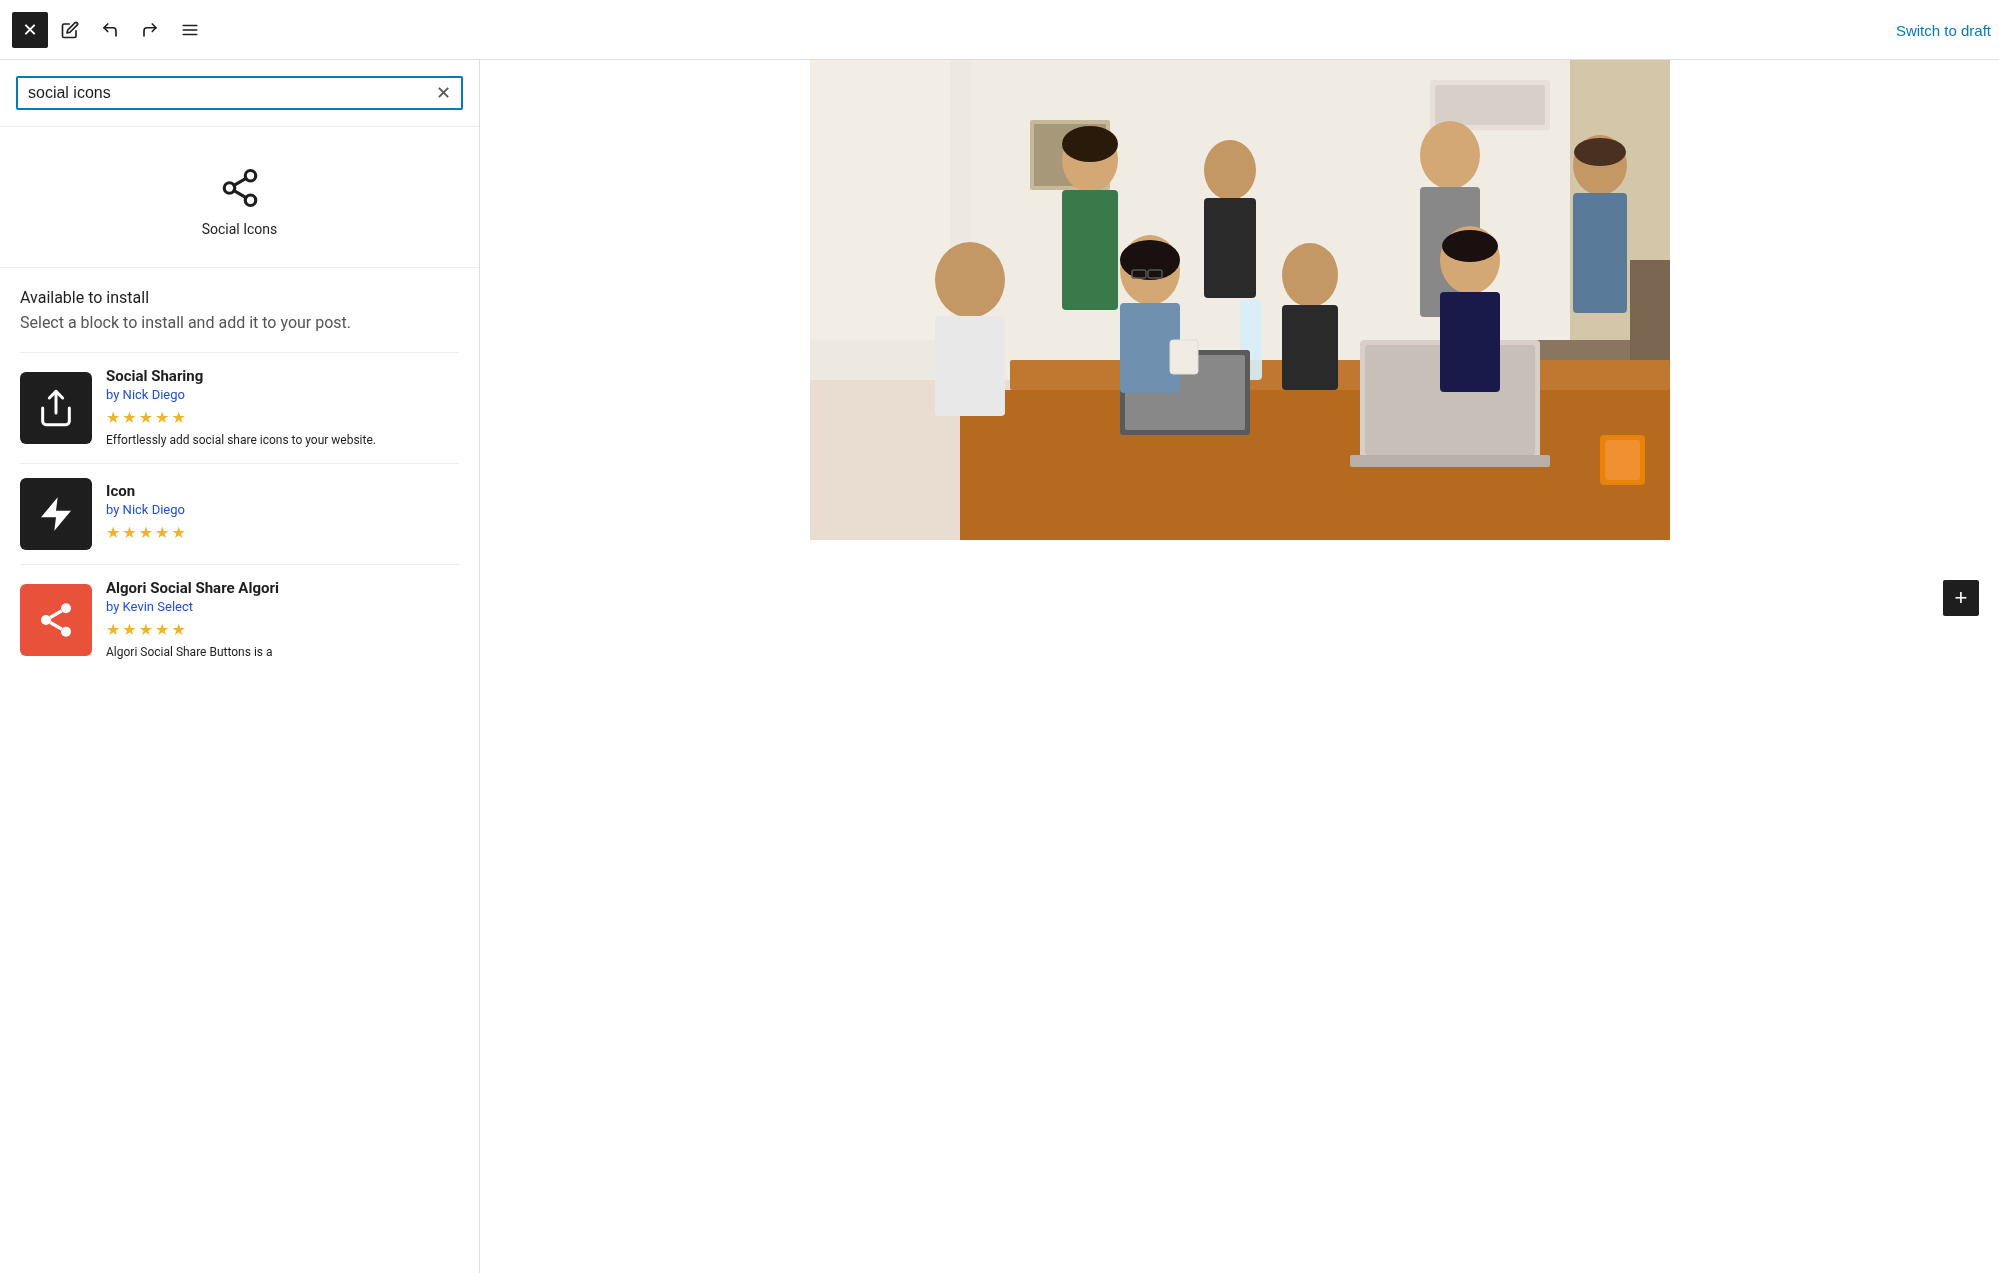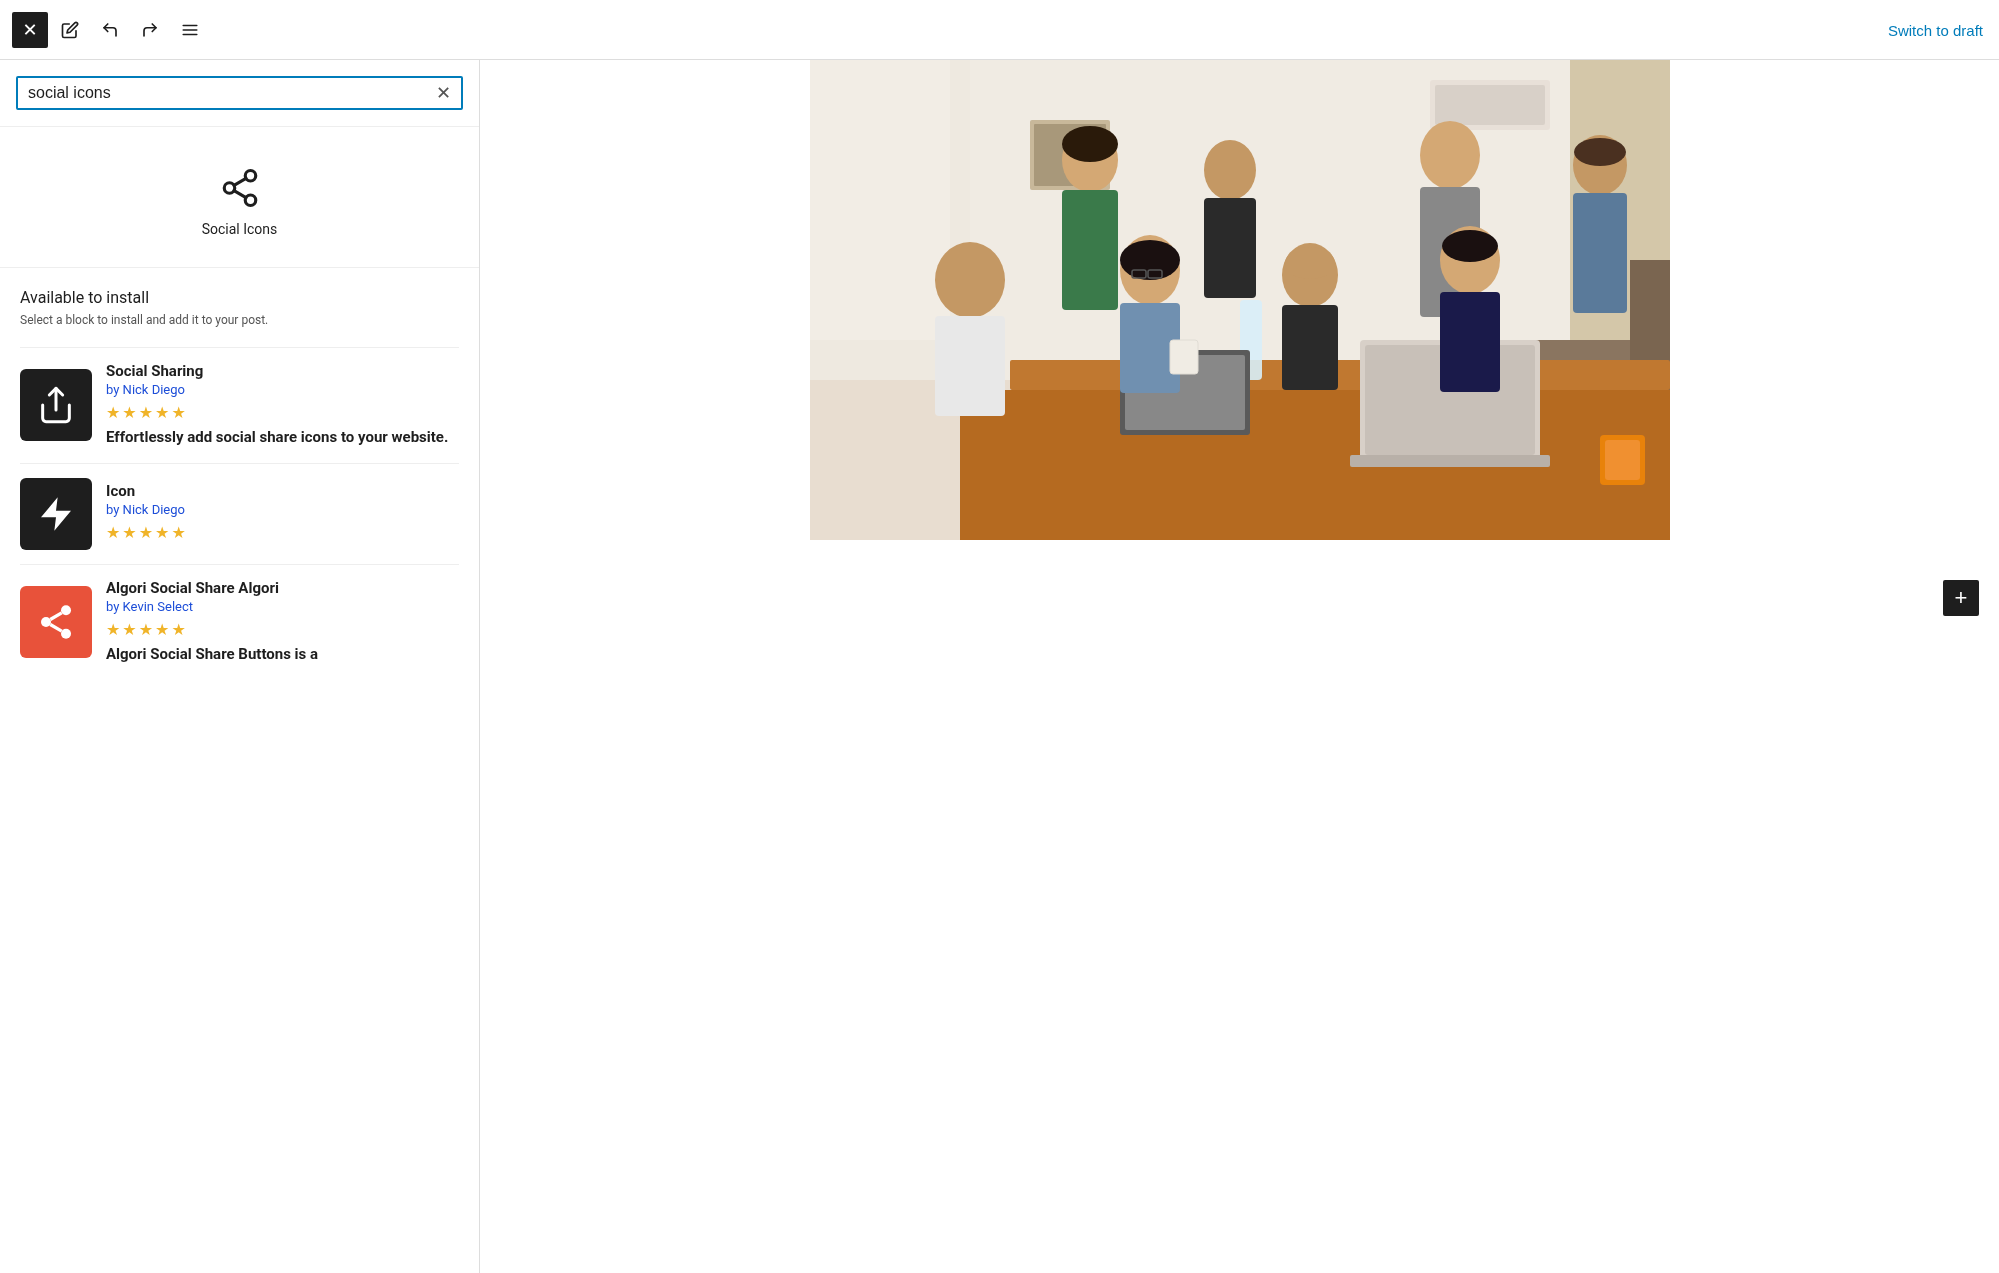--- a/index.html
+++ b/index.html
@@ -15,21 +15,21 @@
       background: #fff;
       position: relative;
     }
     .toolbar-left {
       display: flex;
       align-items: center;
       gap: 4px;
     }
     .toolbar-right {
       position: absolute;
-      right: 16px;
+      right: 8px;
       top: 50%;
       transform: translateY(-50%);
     }
     .btn-close {
       width: 36px; height: 36px;
       background: #1e1e1e;
       border: none;
       border-radius: 2px;
       cursor: pointer;
       display: flex; align-items: center; justify-content: center;
@@ -122,21 +122,21 @@
     .available-section {
       padding: 20px 20px 0;
     }
     .available-title {
       font-size: 16px;
       font-weight: 400;
       color: #1e1e1e;
       margin-bottom: 6px;
     }
     .available-desc {
-      font-size: 12px;
+      font-size: 16px;
       color: #555;
       margin-bottom: 20px;
     }
 
     
     .plugin-item {
       display: flex;
       align-items: center;
       gap: 14px;
       padding: 14px 0;
@@ -168,24 +168,23 @@
       font-weight: 700;
       color: #1e1e1e;
       margin-bottom: 2px;
     }
     .plugin-author {
       font-size: 13px;
       color: #1d4ed8;
       margin-bottom: 6px;
     }
     .plugin-desc {
-      font-size: 15px;
+      font-size: 12px;
       color: #1e1e1e;
       line-height: 1.5;
-      font-weight: bold;
     }
     .stars {
       display: flex;
       gap: 2px;
       margin-bottom: 4px;
     }
     .star { color: #f0b429; font-size: 16px; }
 
     
     .right-panel {

